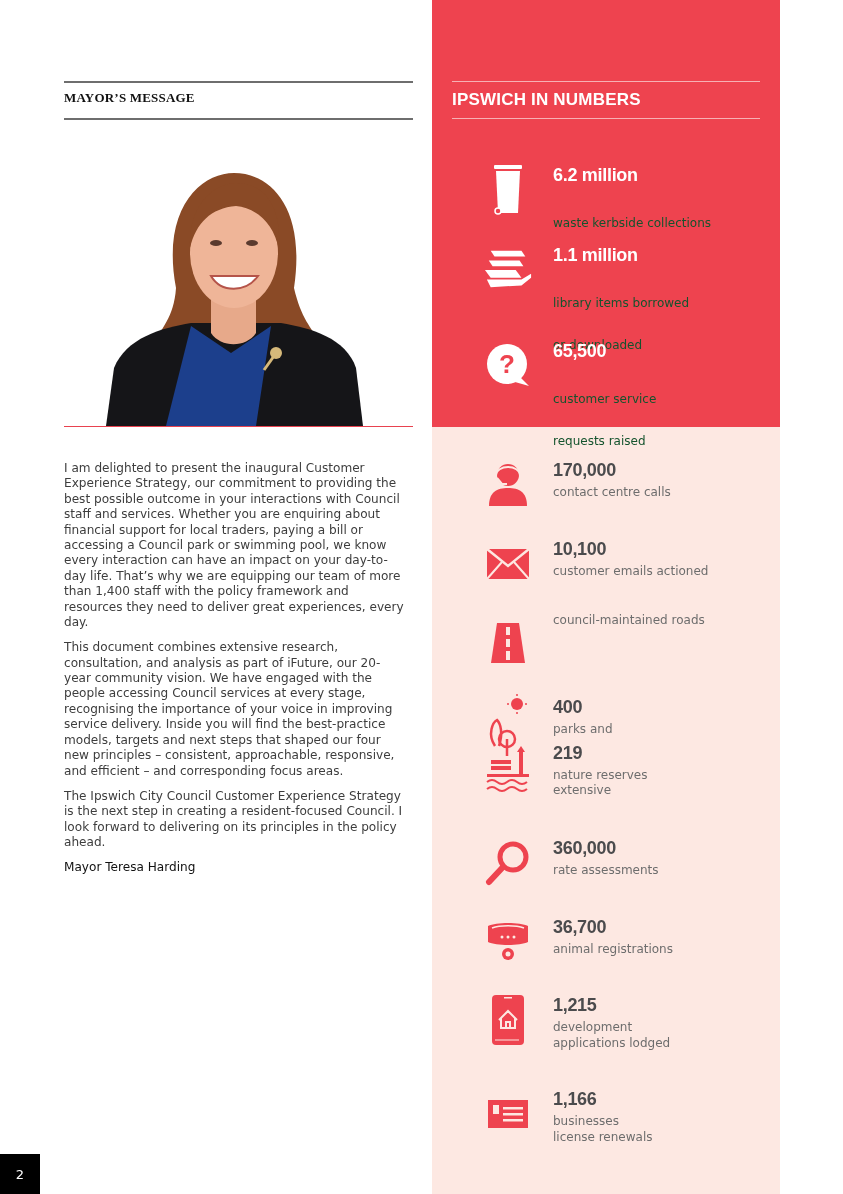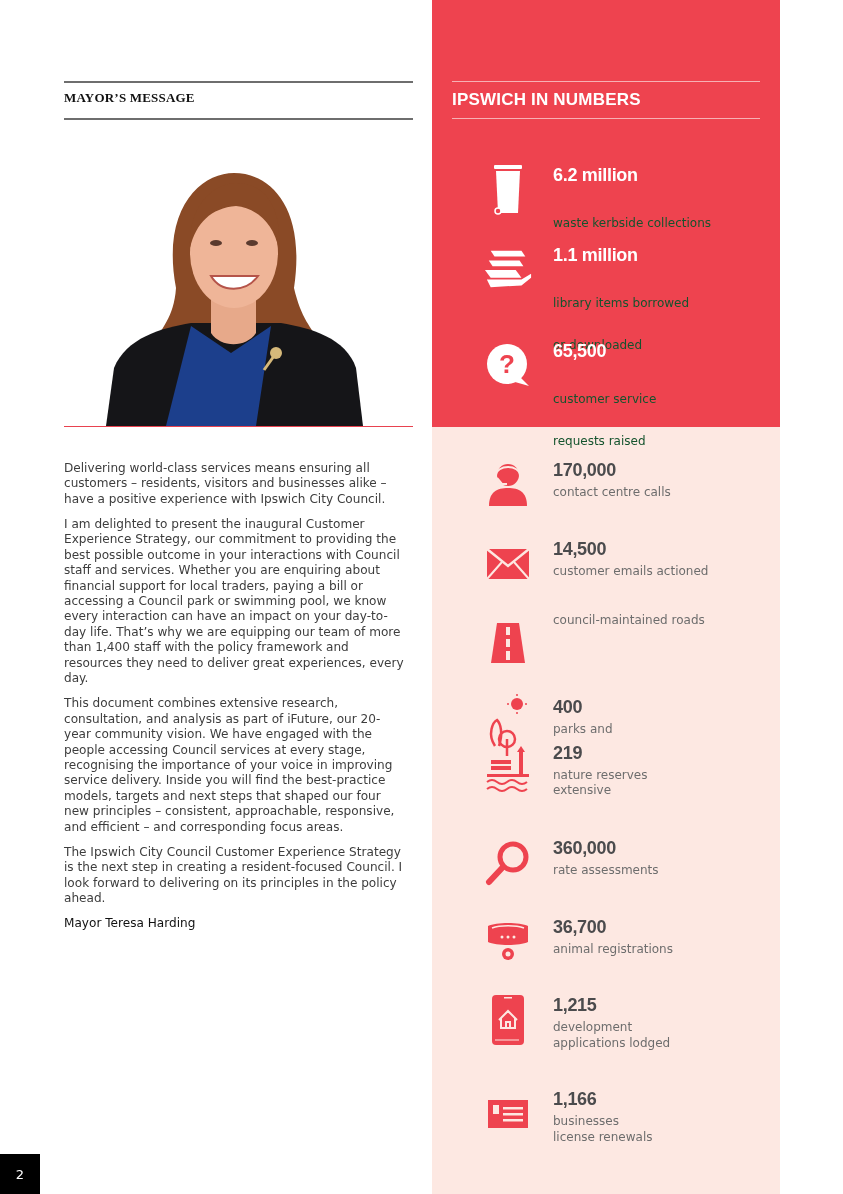--- a/index.html
+++ b/index.html
@@ -90,21 +90,20 @@
 
       <path d="M105 108 C115 125 140 125 152 108 Z" fill="#ffffff" stroke="#b5544a" stroke-width="2"></path>
 
       <circle cx="170" cy="185" r="6" fill="#d6b97a"></circle>
       <path d="M168 188 L158 202" stroke="#d6b97a" stroke-width="3"></path>
     </svg>
   </div>
   <div class="photo-rule"></div>
 
   <div class="body-text">
-    <p>Delivering world-class services means ensuring all customers – residents, visitors and businesses alike – have a positive experience with Ipswich City Council.</p>
     <p>I am delighted to present the inaugural Customer Experience Strategy, our commitment to providing the best possible outcome in your interactions with Council staff and services. Whether you are enquiring about financial support for local traders, paying a bill or accessing a Council park or swimming pool, we know every interaction can have an impact on your day-to-day life. That’s why we are equipping our team of more than 1,400 staff with the policy framework and resources they need to deliver great experiences, every day.</p>
     <p>This document combines extensive research, consultation, and analysis as part of iFuture, our 20-year community vision. We have engaged with the people accessing Council services at every stage, recognising the importance of your voice in improving service delivery. Inside you will find the best-practice models, targets and next steps that shaped our four new principles – consistent, approachable, responsive, and efficient – and corresponding focus areas.</p>
     <p>The Ipswich City Council Customer Experience Strategy is the next step in creating a resident-focused Council. I look forward to delivering on its principles in the policy ahead.</p>
     <div class="signature">Mayor Teresa Harding</div>
   </div>
 </div>
 
 <div class="panel-red"></div>
 <div class="panel-pink"></div>
 <div class="panel-rule" style="top:81px"></div>
@@ -173,21 +172,21 @@
 
 <div class="stat pink" style="top:534px">
   <div class="icon">
     <svg width="44" height="32" viewBox="0 0 44 32">
         <rect x="1" y="1" width="42" height="30" fill="#ee434f"></rect>
         <path d="M1 1 L22 18 L43 1" stroke="#fde8e2" stroke-width="2.5" fill="none"></path>
         <path d="M1 31 L16 14 M43 31 L28 14" stroke="#fde8e2" stroke-width="2" fill="none"></path>
       </svg>
   </div>
   <div class="txt">
-    <div class="num">14,500</div>
+    <div class="num">10,100</div>
     <div class="lbl">customer emails actioned</div>
   </div>
 </div>
 
 <div class="stat pink" style="top:613px">
   <div class="icon">
     <svg width="38" height="44" viewBox="0 0 38 44">
         <path d="M8 2 L30 2 L36 42 L2 42 Z" fill="#ee434f"></path>
         <rect x="17" y="6" width="4" height="8" fill="#fde8e2"></rect>
         <rect x="17" y="18" width="4" height="8" fill="#fde8e2"></rect>

